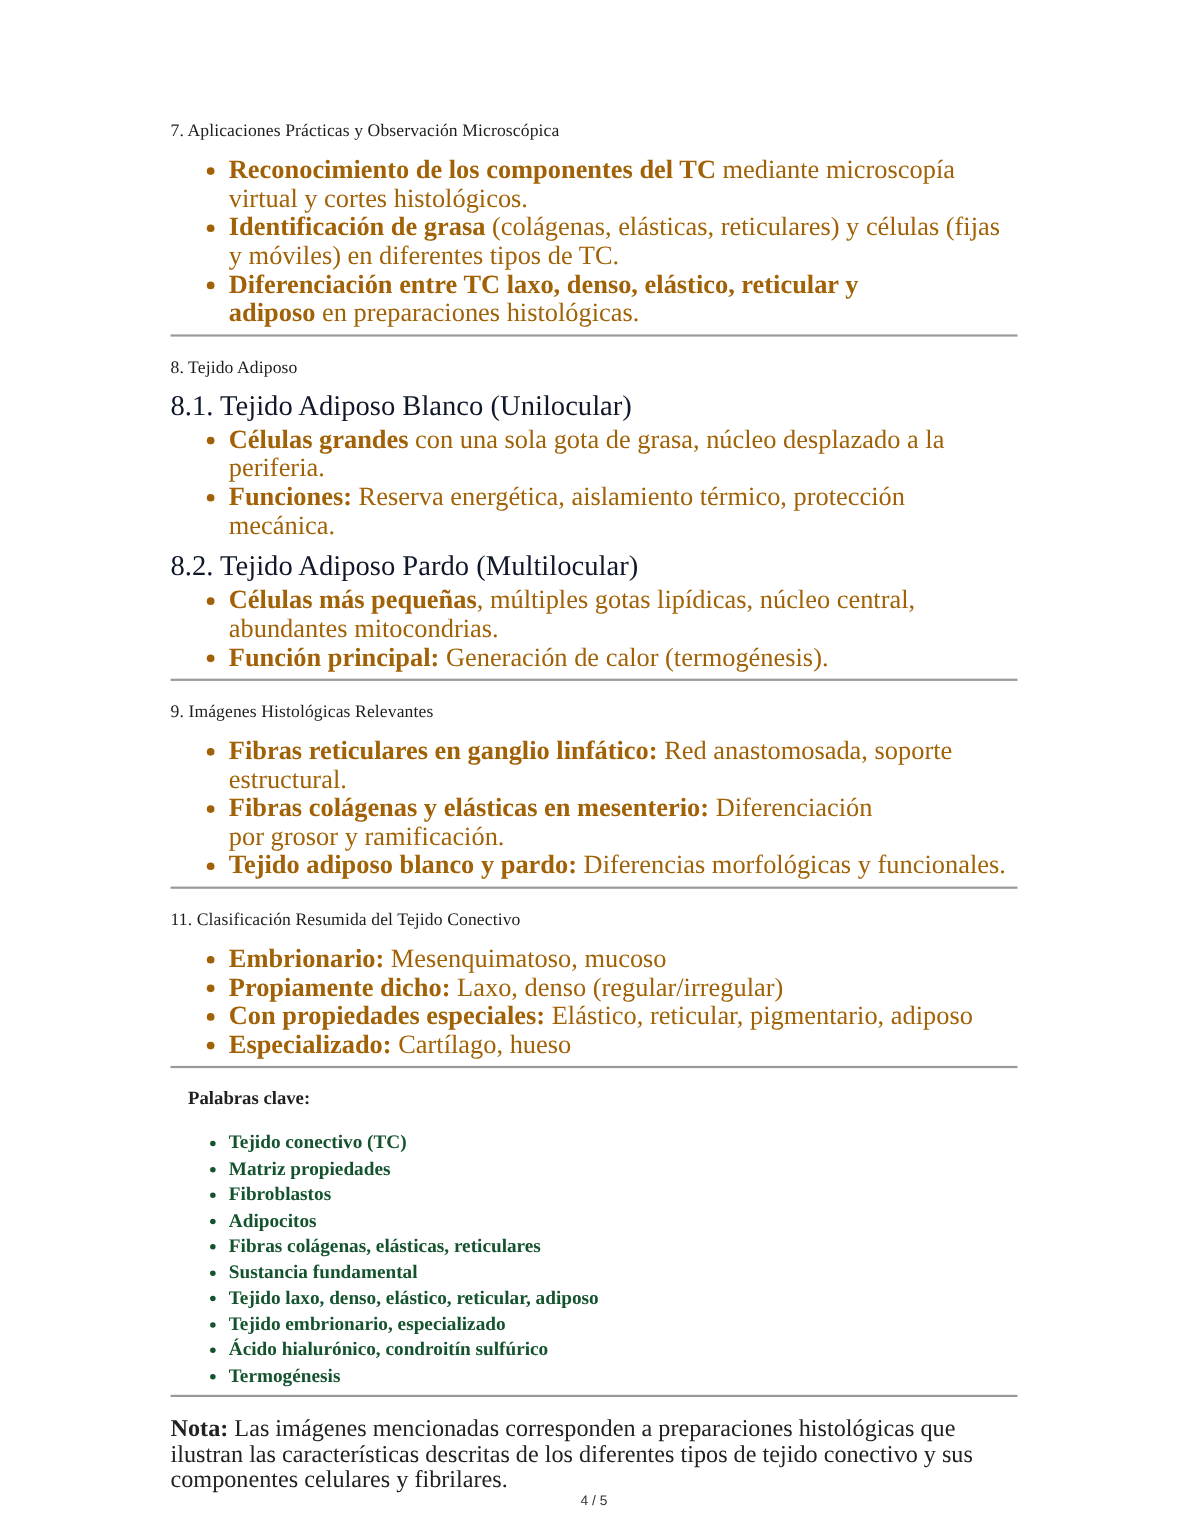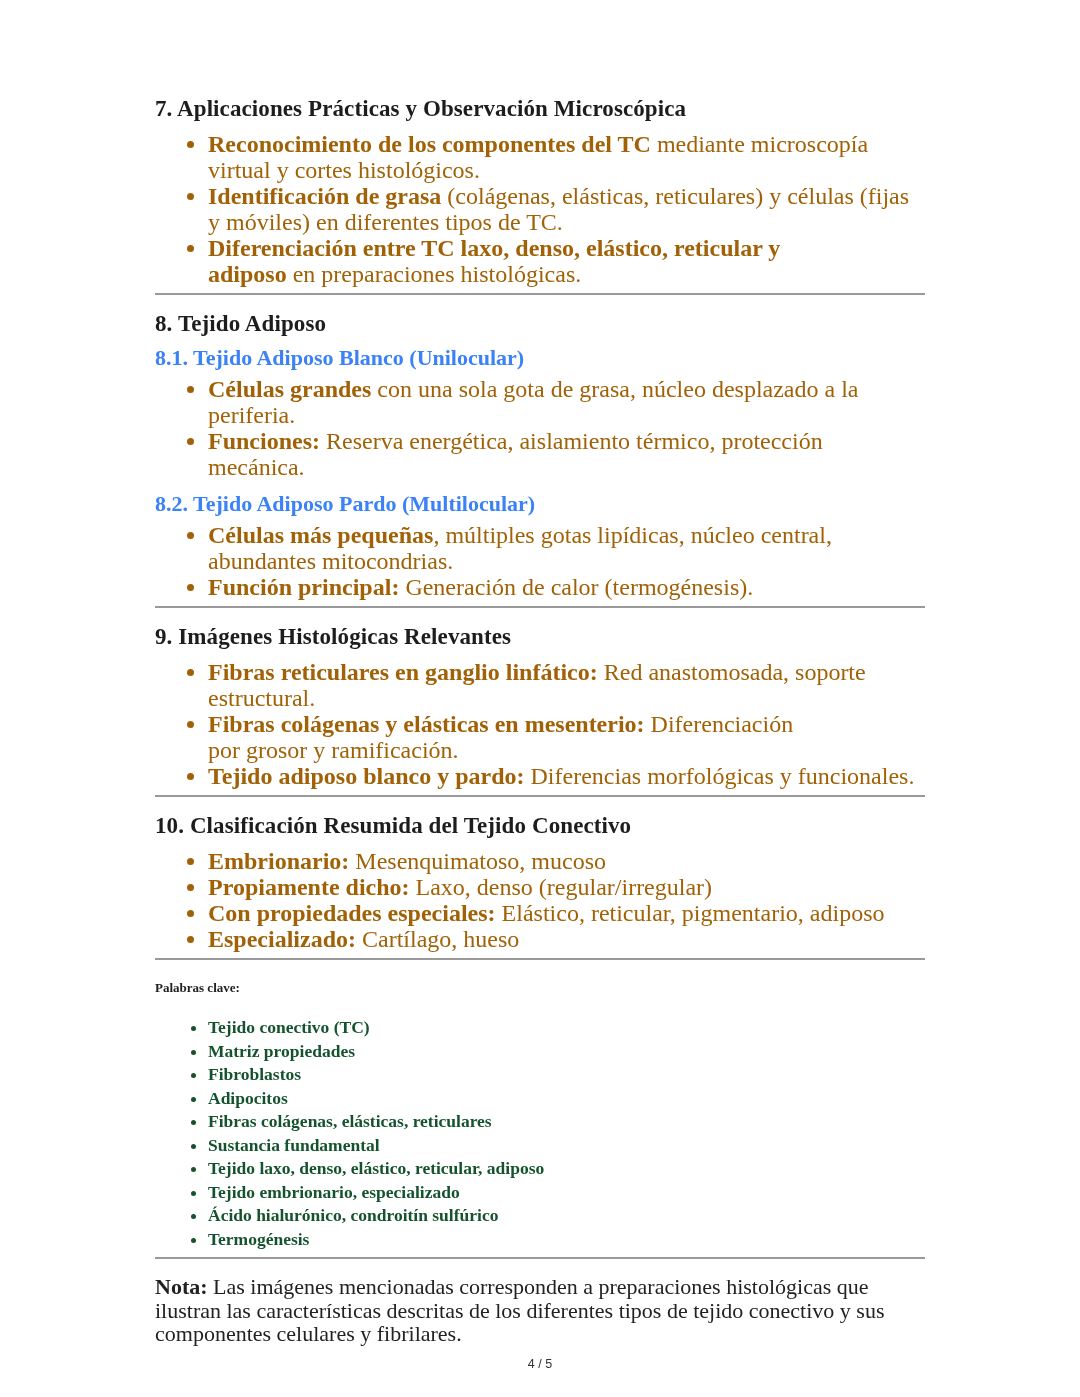--- a/index.html
+++ b/index.html
@@ -11,56 +11,56 @@
     background: #ffffff;
     font-family: "Liberation Serif", "DejaVu Serif", serif;
     color: #212121;
     overflow: hidden;
   }
   .content {
     box-sizing: border-box;
     padding: 95px 155px 0 155px;
   }
   h2 {
-    font-size: 23px;
+    font-size: 16px;
     line-height: 28px;
-    font-weight: bold;
+    font-weight: normal;
     color: #1d1d1d;
-    margin: 0 0 8px 0;
+    margin: 11px 0 8px 0;
     letter-spacing: 0.1px;
   }
   h3 {
-    font-size: 22px;
+    font-size: 26px;
     line-height: 24px;
-    font-weight: bold;
-    color: #3b82f6;
+    font-weight: normal;
+    color: #0f172a;
     margin: 6px 0 6px 0;
   }
   h3.spaced { margin-top: 12px; }
   ul.bullets {
     margin: 0;
     padding: 0 0 0 53px;
     list-style: disc outside;
   }
   ul.bullets li {
     font-size: 24px;
     line-height: 26px;
     color: #a16207;
   }
   ul.bullets li.narrow { max-width: 620px; }
   hr.divider {
     border: none;
     border-top: 2px solid #9a9a9a;
     margin: 6px 0 15px 0;
   }
   .kw-label {
-    font-size: 13px;
+    font-size: 17px;
     line-height: 26px;
     font-weight: bold;
-    margin: 15px 0 0 0;
+    margin: 15px 0 0 16px;
   }
   ul.keywords {
     margin: 15px 0 0 0;
     padding: 0 0 0 53px;
     list-style: disc outside;
   }
   ul.keywords li {
     font-size: 17.5px;
     line-height: 23.5px;
     font-weight: bold;
@@ -122,21 +122,21 @@
       <ul class="bullets">
         <li><strong>Fibras reticulares en ganglio linfático:</strong><span> Red anastomosada, soporte estructural.</span></li>
         <li class="narrow"><strong>Fibras colágenas y elásticas en mesenterio:</strong><span> Diferenciación por grosor y ramificación.</span></li>
         <li><strong>Tejido adiposo blanco y pardo:</strong><span> Diferencias morfológicas y funcionales.</span></li>
       </ul>
     </section>
 
     <hr class="divider">
 
     <section>
-      <h2>10. Clasificación Resumida del Tejido Conectivo</h2>
+      <h2>11. Clasificación Resumida del Tejido Conectivo</h2>
       <ul class="bullets">
         <li><strong>Embrionario:</strong><span> Mesenquimatoso, mucoso</span></li>
         <li><strong>Propiamente dicho:</strong><span> Laxo, denso (regular/irregular)</span></li>
         <li><strong>Con propiedades especiales:</strong><span> Elástico, reticular, pigmentario, adiposo</span></li>
         <li><strong>Especializado:</strong><span> Cartílago, hueso</span></li>
       </ul>
     </section>
 
     <hr class="divider">
 

